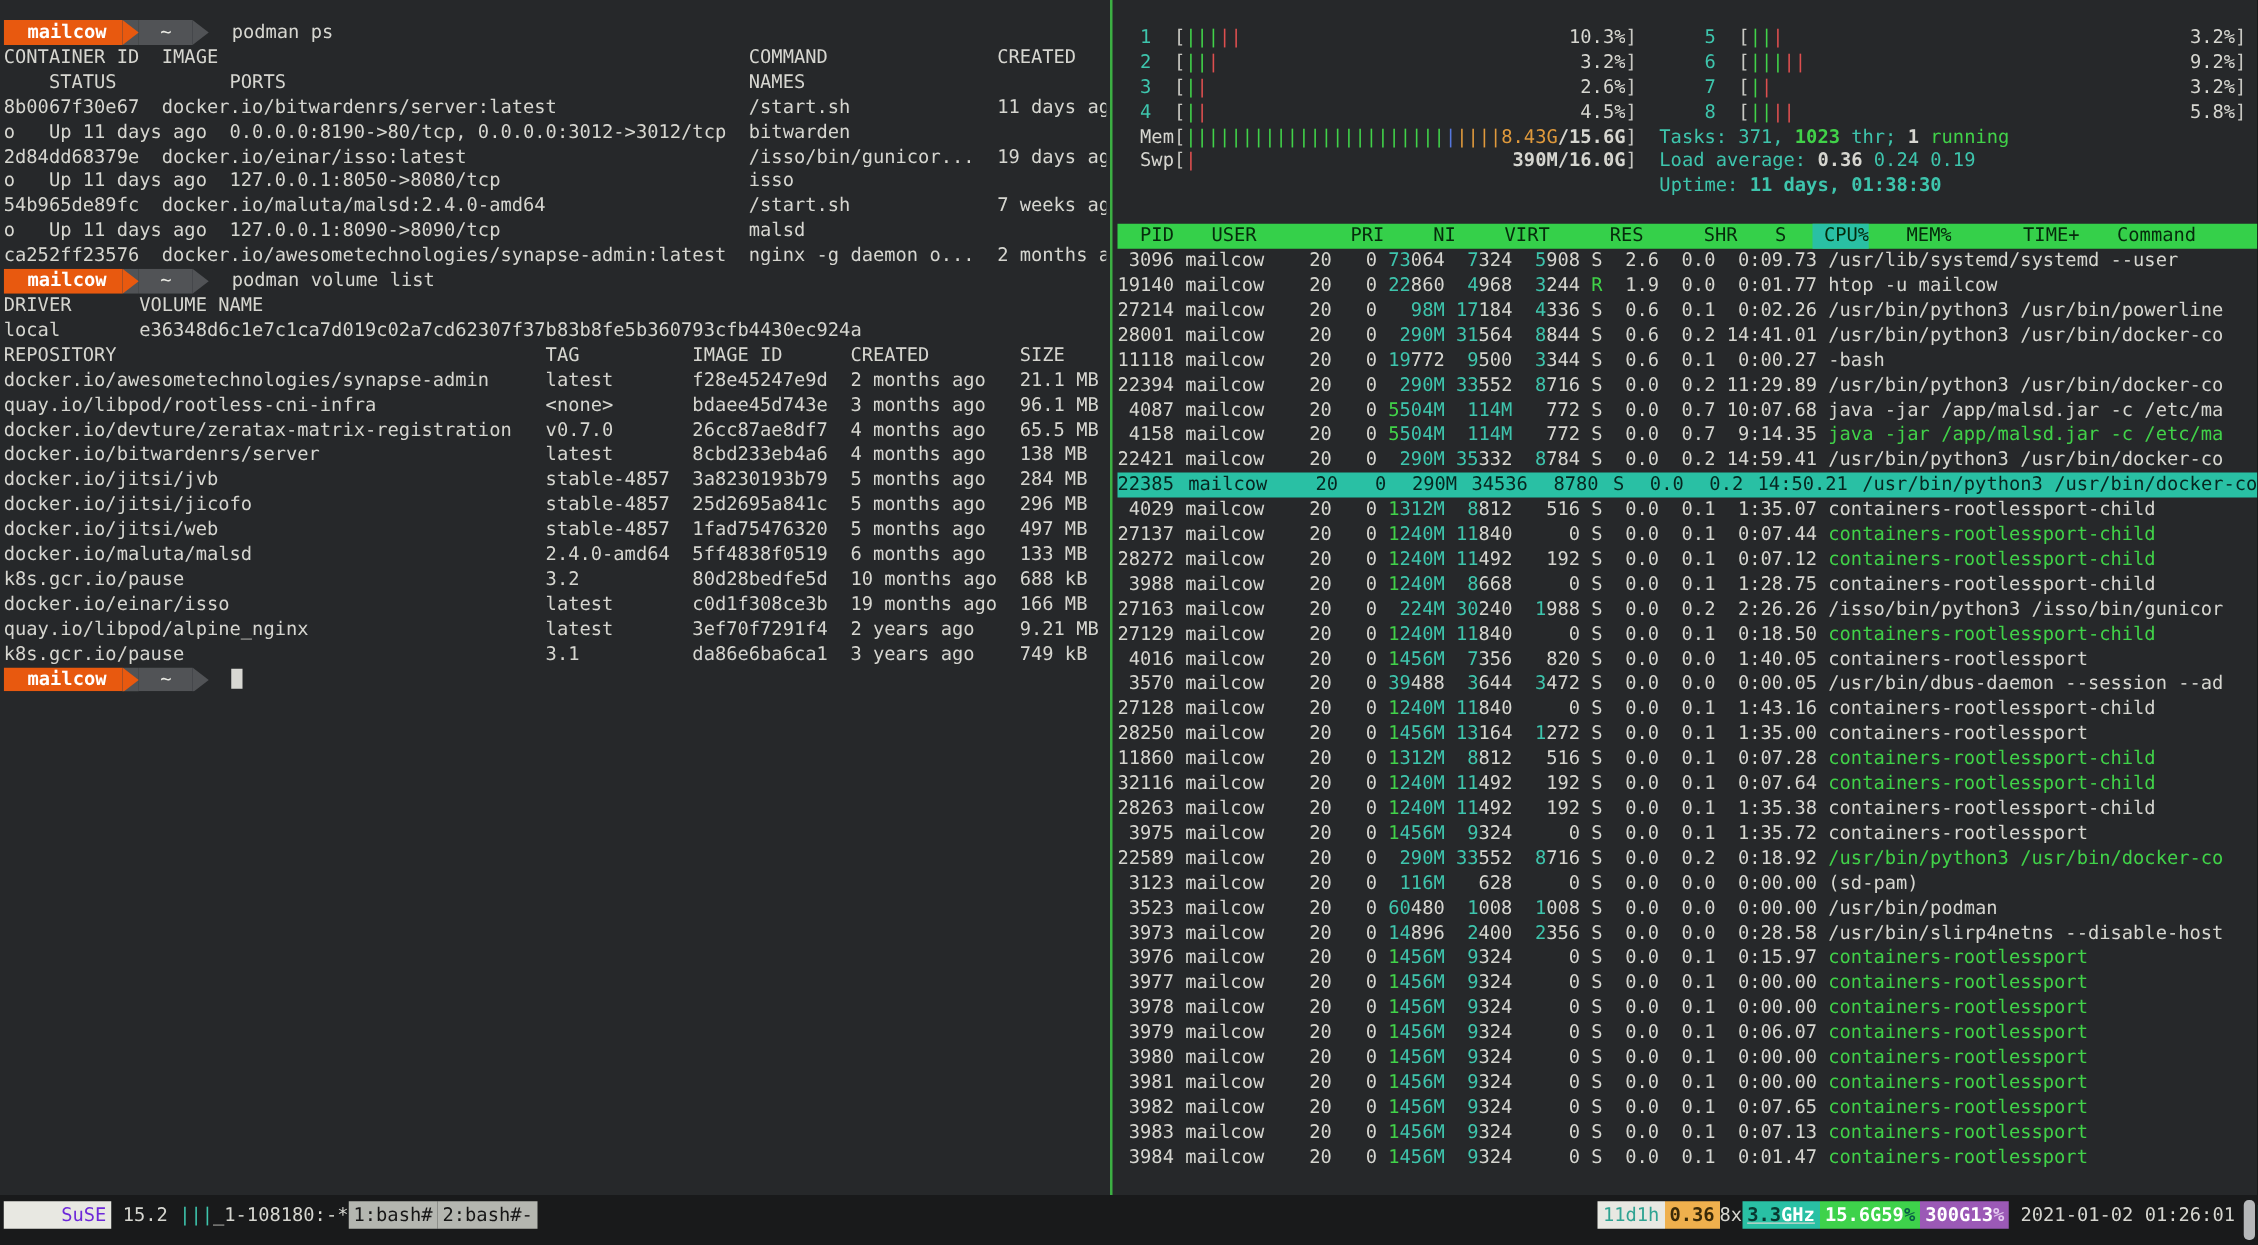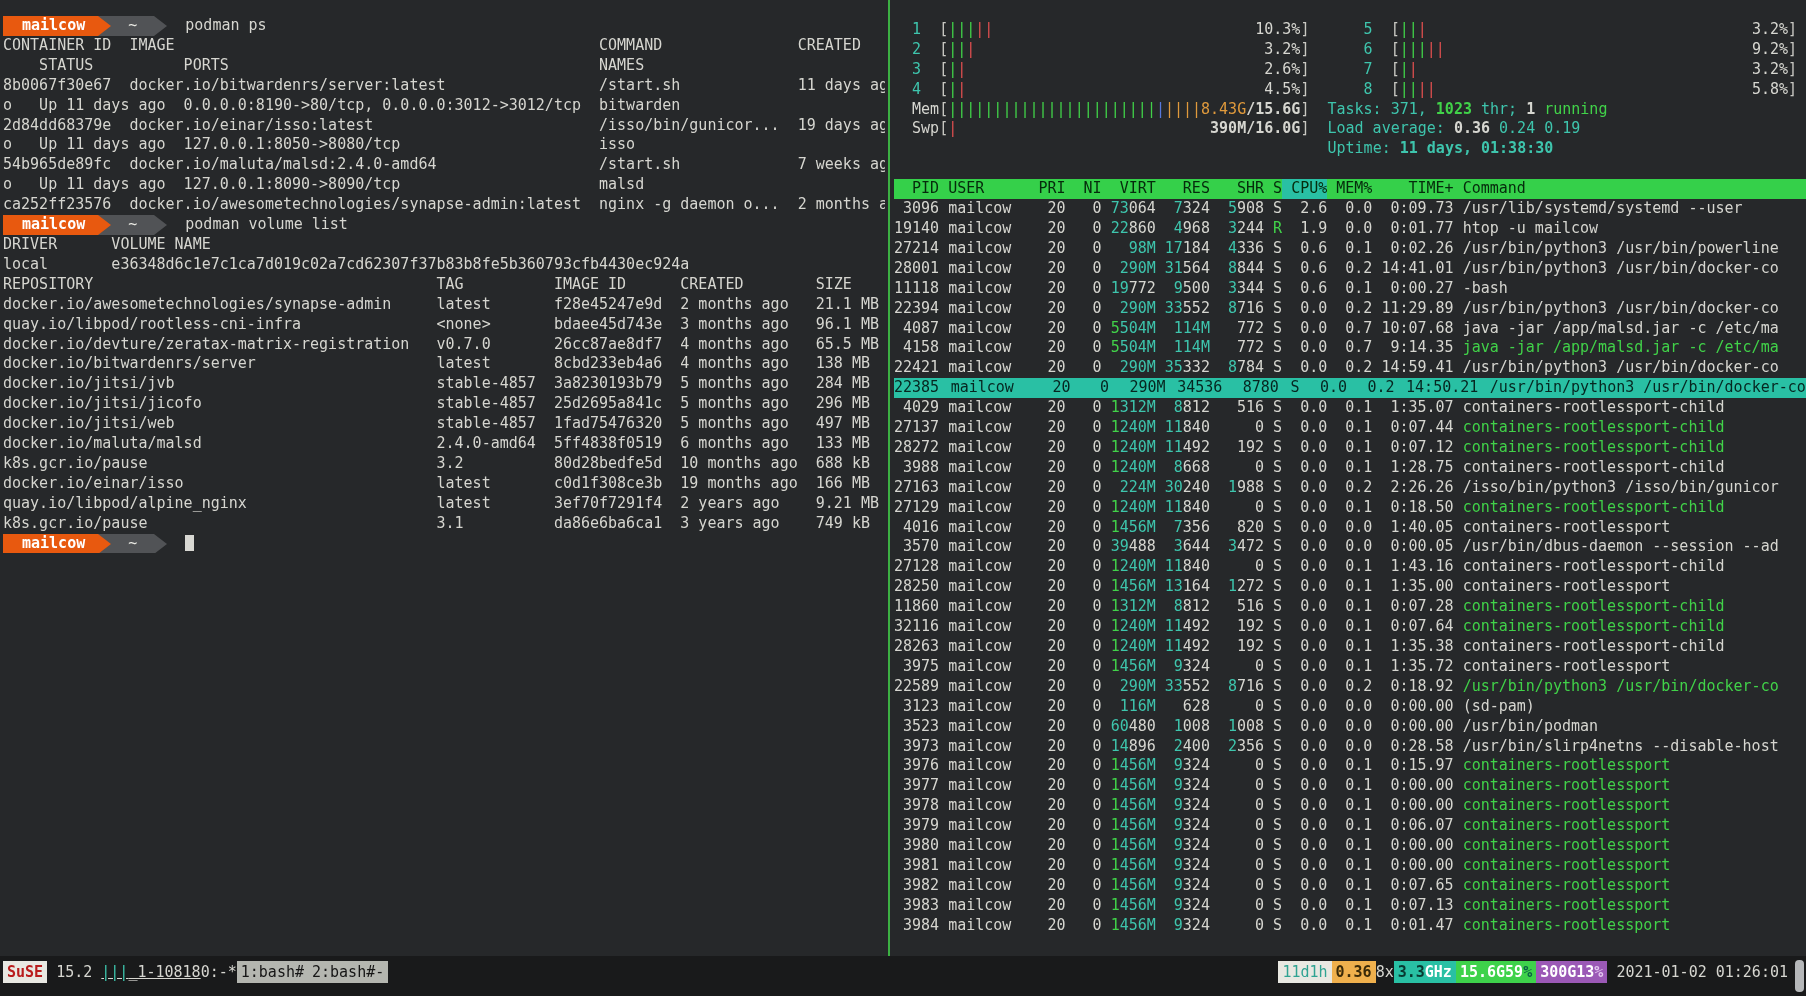--- a/index.html
+++ b/index.html
@@ -23,47 +23,47 @@
   .minner{display:inline-flex;justify-content:space-between;overflow:hidden;vertical-align:top;height:19.92px;}
   .bars{white-space:pre;overflow:hidden;flex:0 1 auto;}
   .mtext{white-space:pre;flex:none;}
   .bracket{color:#c8c8c2;}
   
   .prow{display:flex;height:19.92px;white-space:pre;}
   .prow .c{flex:none;overflow:hidden;padding-left:1ch;}
   .prow .c0{padding-left:0;}
   .w5{width:5ch}.w9{width:9ch}.w3{width:3ch}.w4{width:4ch}.w8{width:8ch}.w1{width:1ch}
   .rt{text-align:right}.cmdc{flex:1 1 auto;overflow:hidden;}
-  .phead{background:#35d04a;color:#062b0c;}
+  .phead{background:#35d04a;color:#062b0c;gap:21px;}
   .phead .sortcol{background:#29c0a4;}
   .sel{background:#29c0a4;justify-content:space-between;}
   .sel,.sel .teal,.sel .green,.sel .fg,.sel .cmdc{color:#062620 !important;}
   
   .fnbar{position:absolute;left:894px;top:936.2px;right:0;height:19.92px;display:flex;white-space:pre;margin-top:28px;}
   .fnkey{color:#d6d6d0;}
   .fnlabel{background:#29c0a4;color:#08322a;}
   .fnfill{flex:1;background:#29c0a4;}
   
   .statusbar{position:absolute;left:0;top:956px;right:0;height:40px;background:#191a1b;}
   .sb-left{position:absolute;left:3px;top:5px;display:flex;white-space:pre;line-height:22px;height:22px;}
   .sb-right{position:absolute;right:18px;top:5px;display:flex;white-space:pre;line-height:22px;height:22px;}
   .chip{padding:0 4px;}
   .chip-white{background:#e8e8e2;}
-  .os-text{color:#b91c1c;font-weight:bold;}
+  .os-text{color:#6d28d9;font-weight:normal;margin-left:42px;}
   .upt-text{color:#2fa392;}
   .chip-gray{background:#b4b6b0;color:#161616;}
   .chip-amber{background:#efb04d;color:#3a2a08;font-weight:bold;}
-  .chip-teal{background:#29c0a4;}
+  .chip-teal{background:#29c0a4;text-decoration:underline;}
   .chip-teal .num{color:#083830;font-weight:bold;}
   .chip-teal .unit{color:#fff;font-weight:bold;}
   .chip-green{background:#3ed24b;color:#fff;font-weight:bold;}
   .chip-green .pct{color:#0a5e46;}
   .chip-purple{background:#9b59b6;color:#fff;font-weight:bold;}
   .chip-purple .pct{color:#e3c7ef;}
-  .underl{text-decoration:underline;}
+  .underl{}
   .divider{position:absolute;left:888px;top:0;width:2px;height:956px;background:#3cb043;}
   .scrollnub{position:absolute;right:2px;top:960px;width:9px;height:32px;background:#b6b8ba;border-radius:4px;}
 </style>
 </head>
 <body>
 
 <div class="screen">
   <div class="pane-left" id="left-lines">
       <div class="tline"><span class="pr-host">mailcow</span><span class="arr arr1"></span><span class="pr-dir">~</span><span class="arr arr2"></span><span class="cmdtext">  podman ps</span></div>
       <div class="tline">CONTAINER ID  IMAGE                                               COMMAND               CREATED</div>

